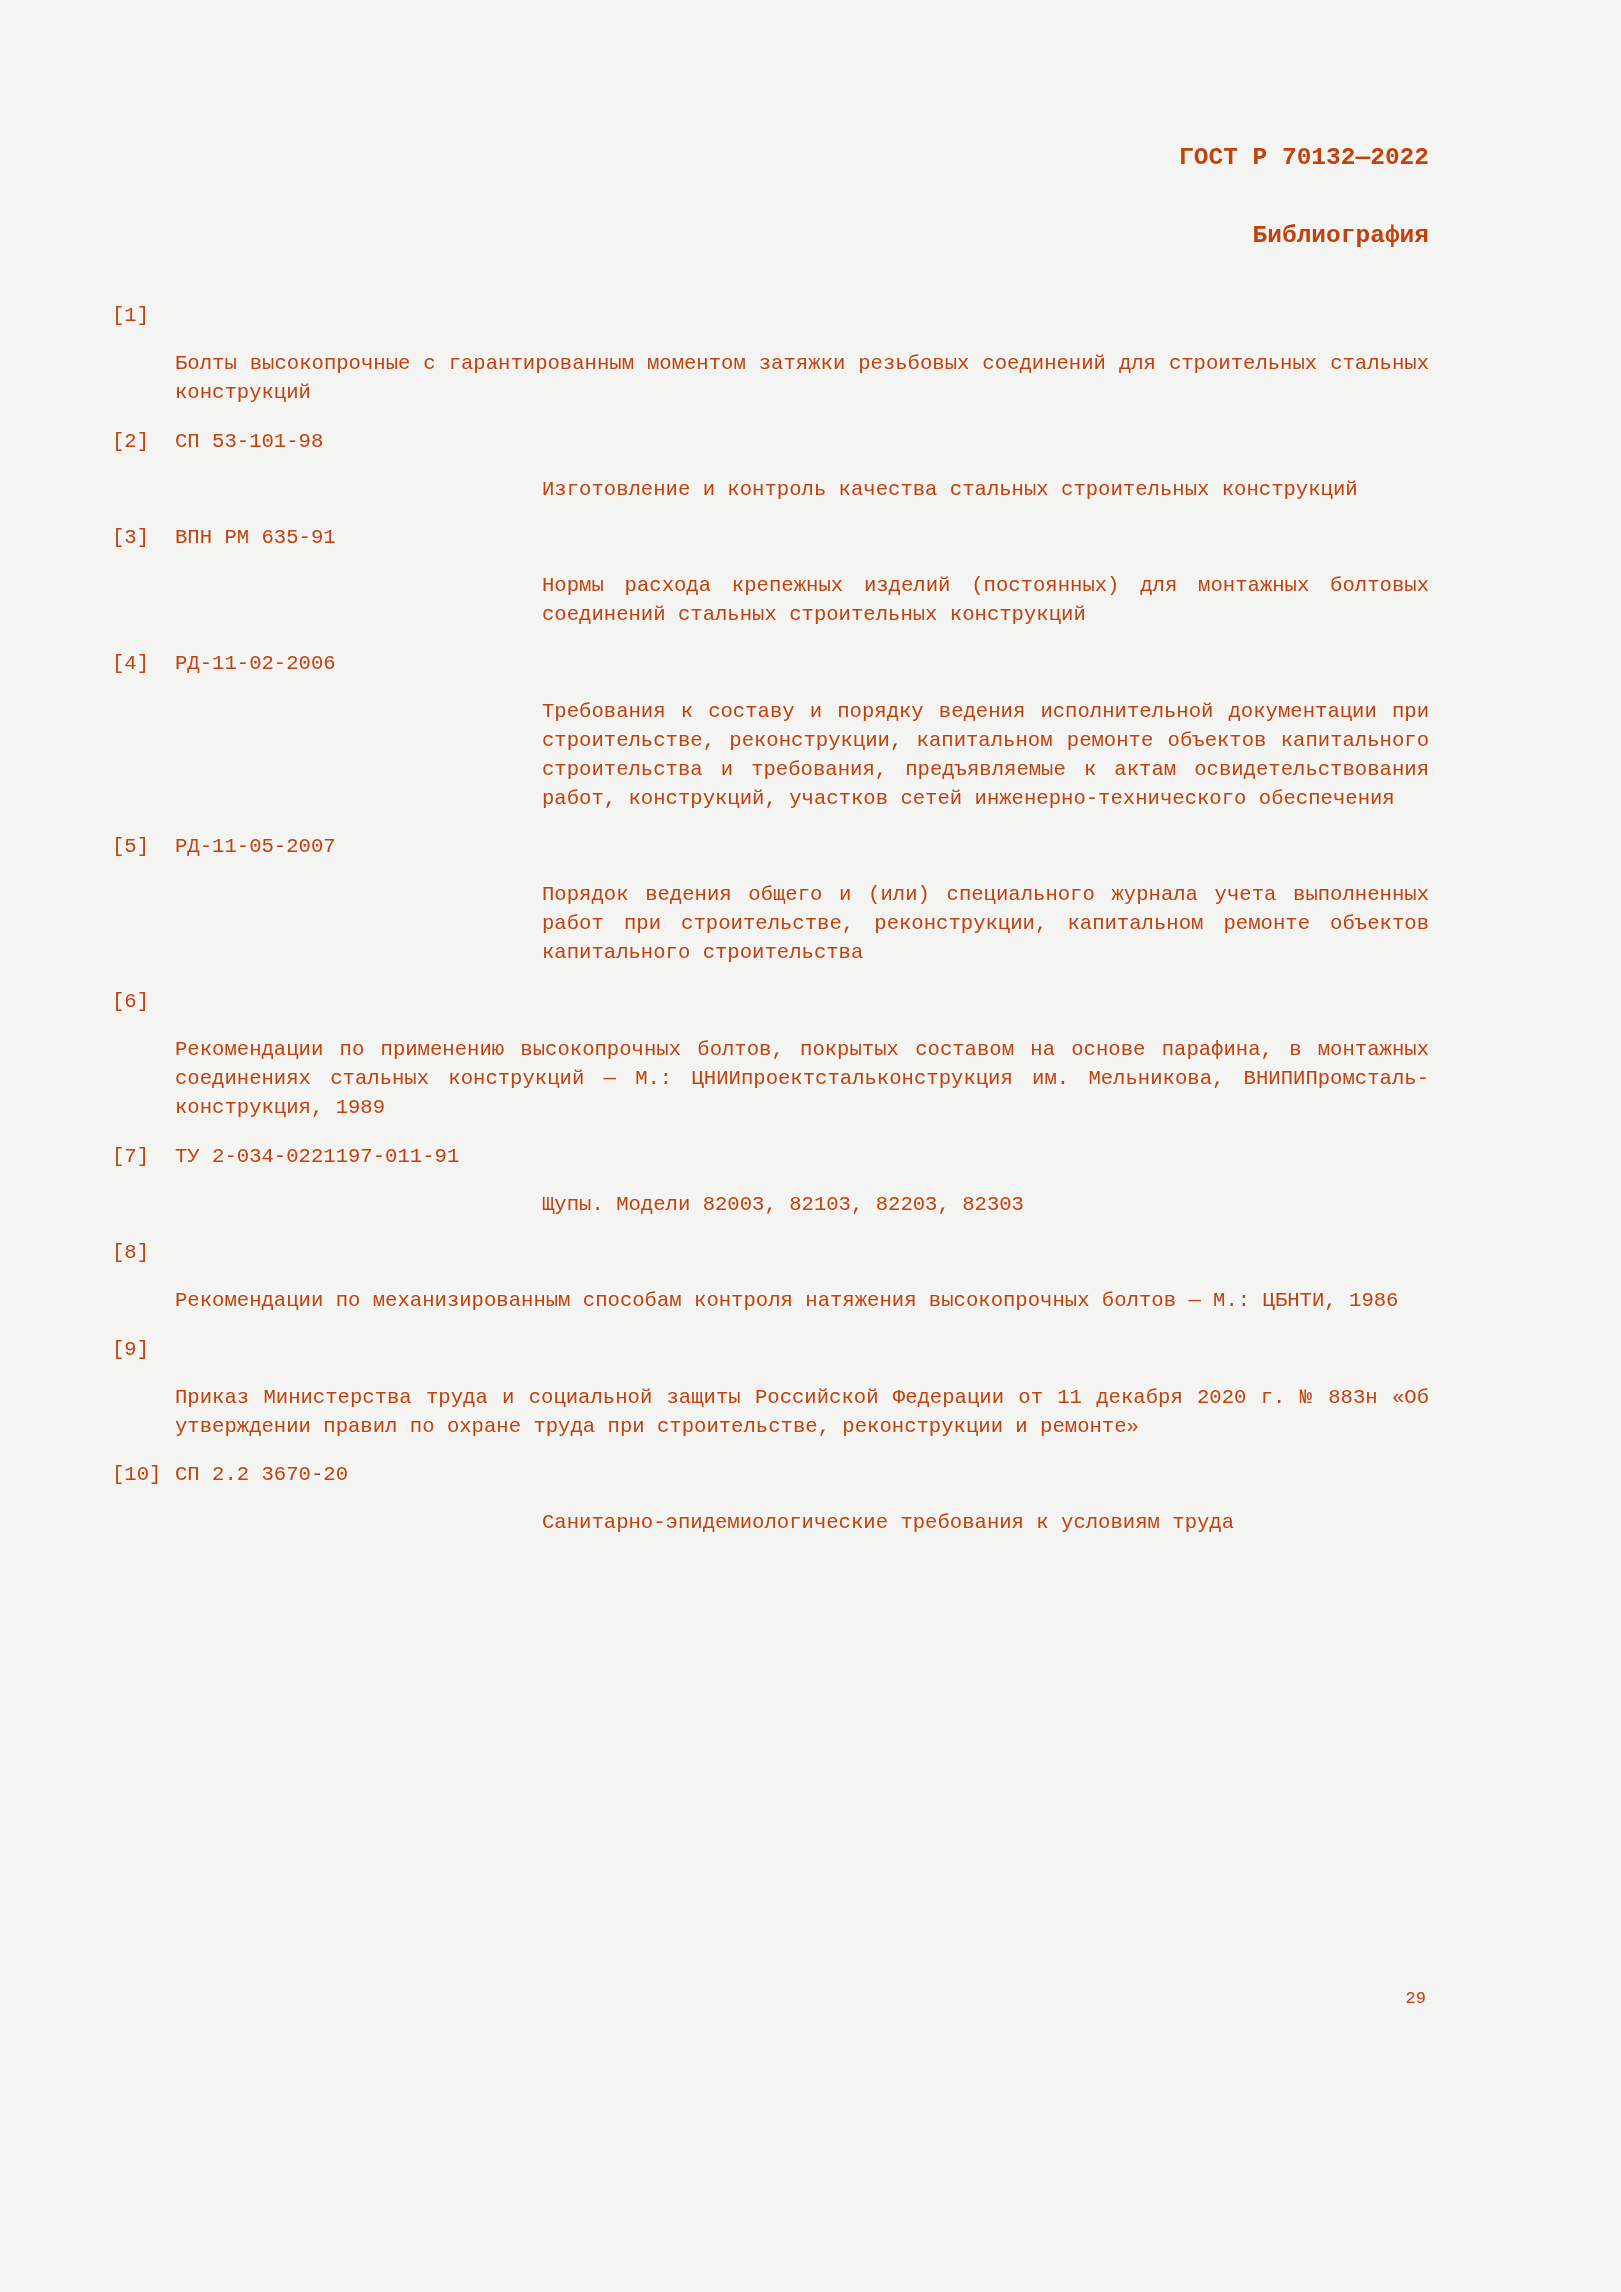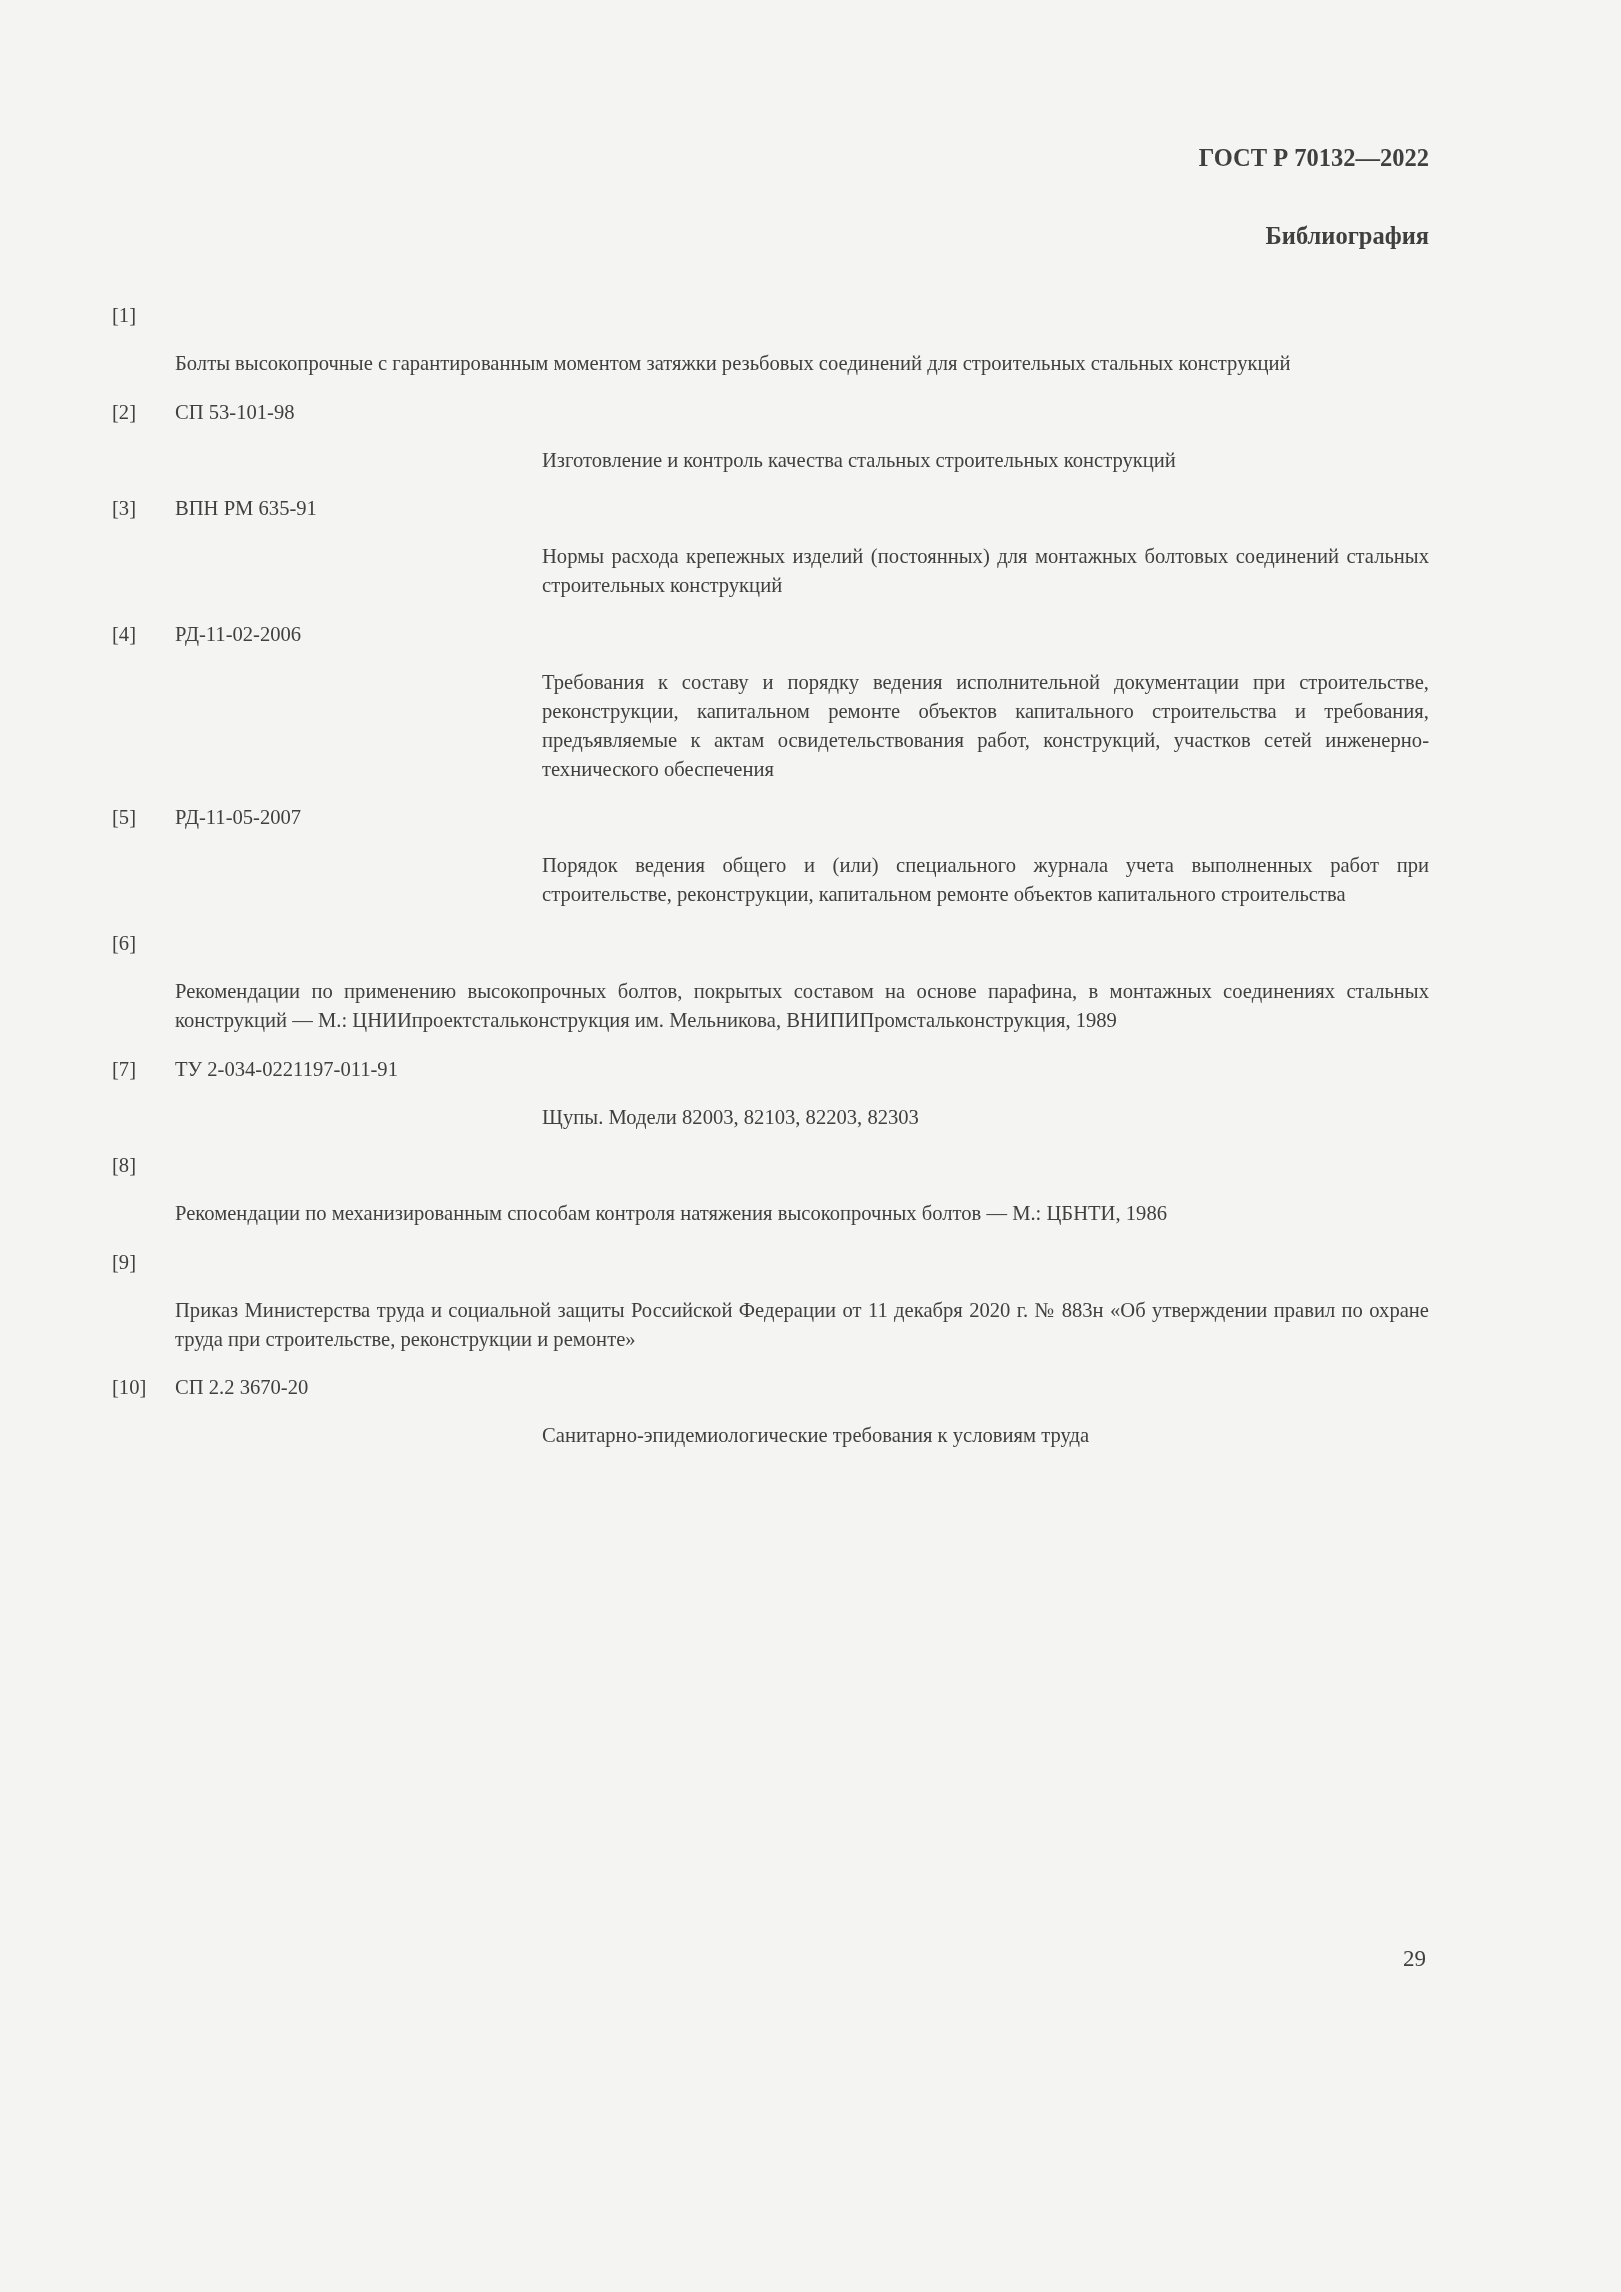--- a/index.html
+++ b/index.html
@@ -2,22 +2,22 @@
 <html><head>
 <meta charset="utf-8">
 <style>
   html, body { margin: 0; padding: 0; }
   body { background: #e8e8e8; }
   .page {
     position: relative;
     width: 1621px;
     height: 2293px;
     background: #f4f4f2;
-    color: #404040;
-    font-family: Liberation Serif, serif;
+    color: #c2410c;
+    font-family: Liberation Mono, monospace;
     font-size: 20.6px;
     line-height: 29px;
     overflow: hidden;
   }
   .content {
     position: absolute;
     left: 112px;
     top: 0;
     width: 1317px;
   }
@@ -51,23 +51,23 @@
     width: 367px;
   }
   .entry .desc {
     flex: 1 1 auto;
     text-align: justify;
     hyphens: manual;
     margin-top: 48px;
   }
   .page-number {
     position: absolute;
-    top: 1944px;
+    top: 1984px;
     right: 195px;
-    font-size: 23px;
+    font-size: 17px;
     line-height: 29px;
   }
 </style>
 </head>
 <body>
 
 <div class="page">
   <div class="content">
     <div class="doc-header">ГОСТ Р 70132—2022</div>
     <div class="doc-title">Библиография</div>

